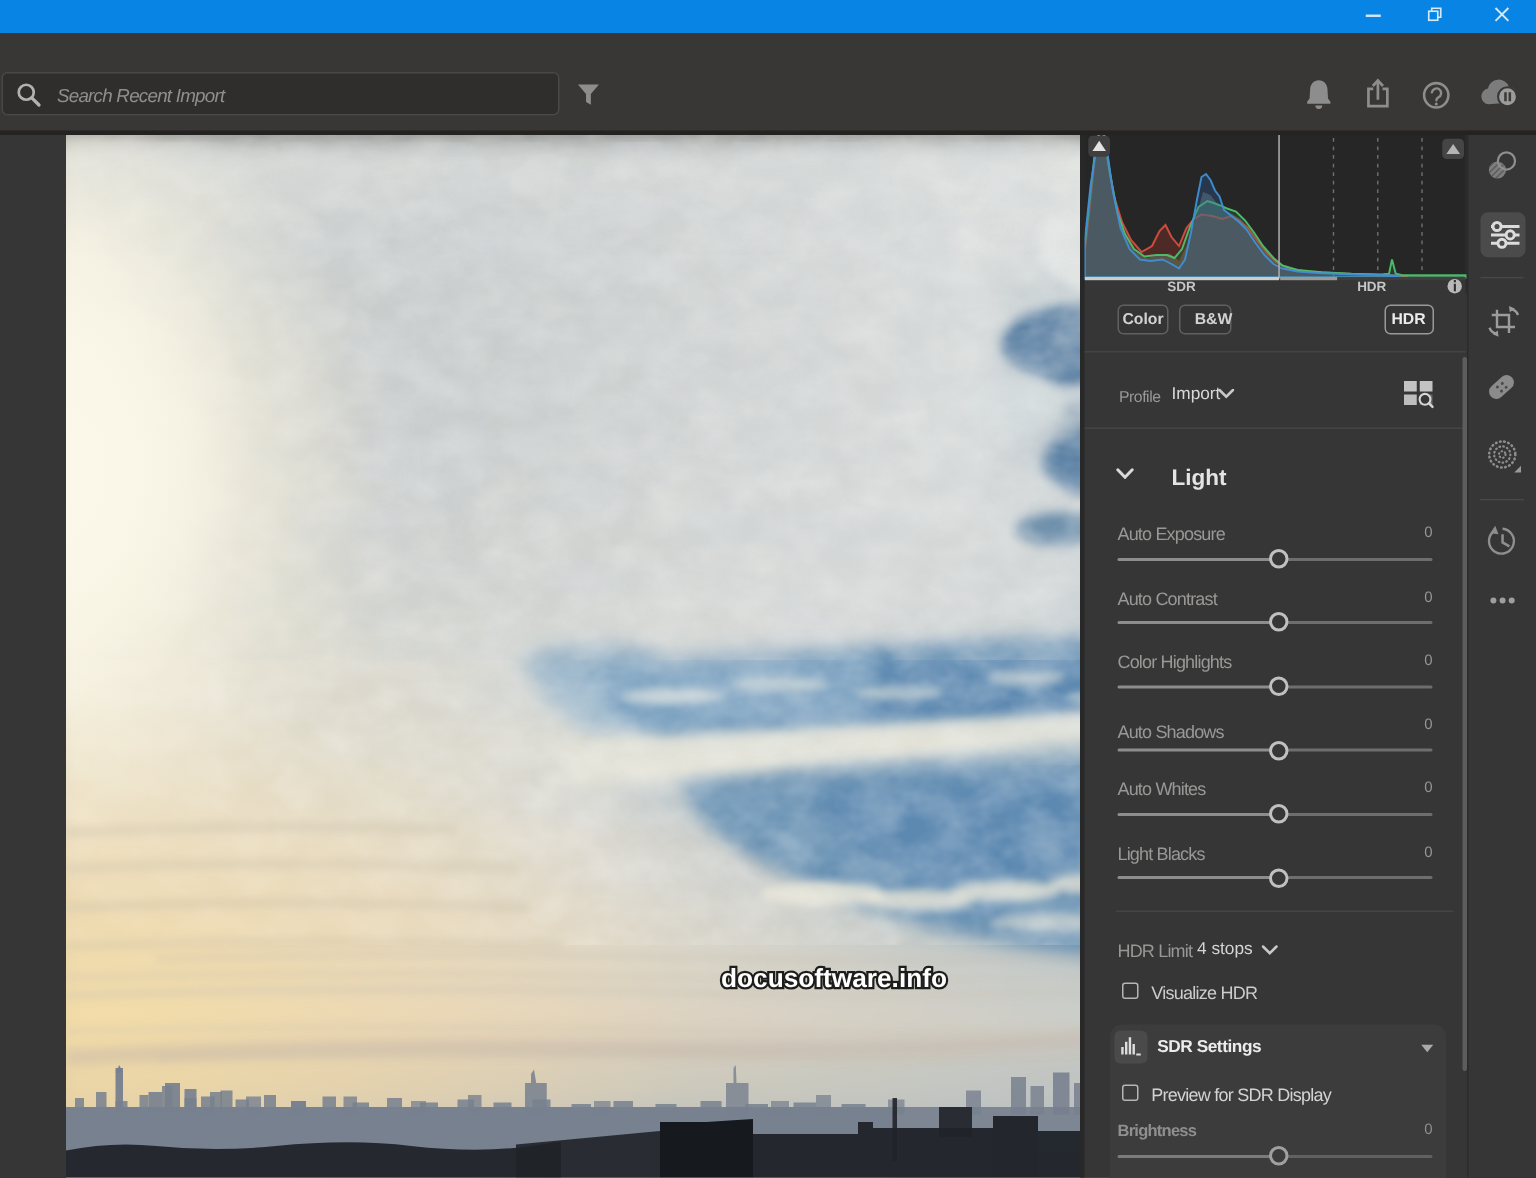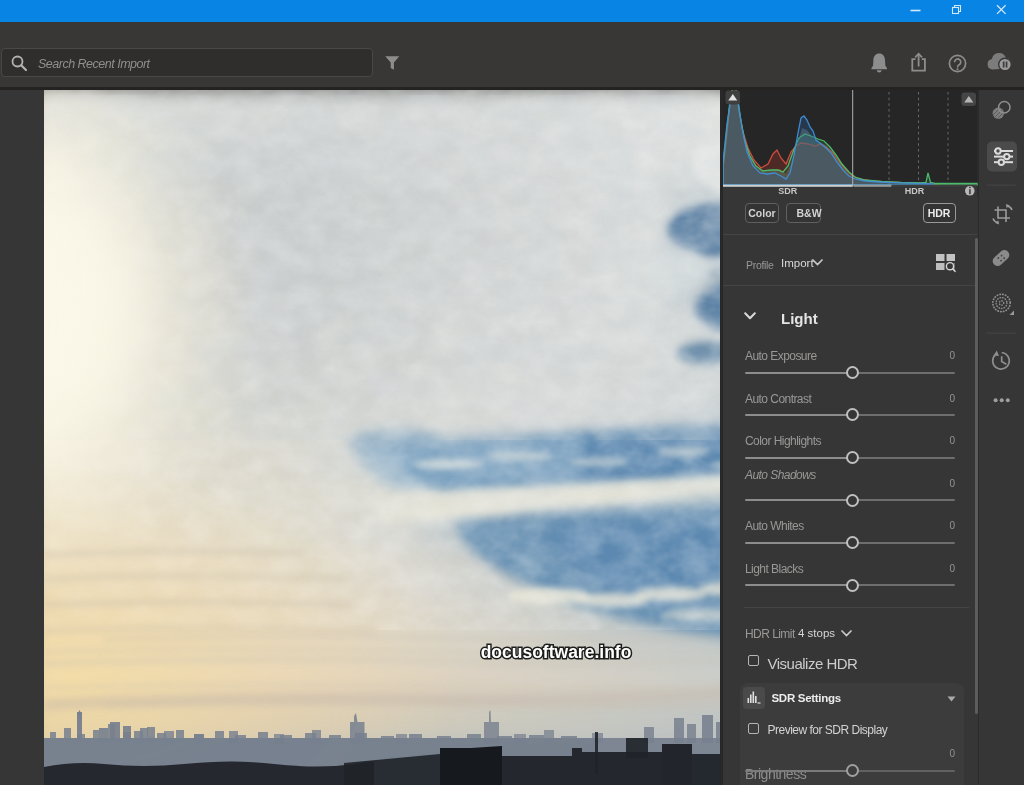--- a/index.html
+++ b/index.html
@@ -487,21 +487,21 @@
   <div class="lbl" style="left:25px;top:301.5px;">Auto Contrast</div>
     <div class="val" style="left:215px;top:302.5px;width:20px;">0</div>
   <div class="track" style="left:25px;top:323.5px;width:107px;background:#8d8d8d;"></div>
   <div class="track" style="left:132px;top:323.5px;width:103px;background:#6e6e6e;"></div>
   <div class="knob" style="left:126px;top:318px;"></div>
   <div class="lbl" style="left:25px;top:344px;">Color Highlights</div>
     <div class="val" style="left:215px;top:345px;width:20px;">0</div>
   <div class="track" style="left:25px;top:366.5px;width:107px;background:#8d8d8d;"></div>
   <div class="track" style="left:132px;top:366.5px;width:103px;background:#6e6e6e;"></div>
   <div class="knob" style="left:126px;top:361px;"></div>
-  <div class="lbl" style="left:25px;top:378px;font-style:italic;">Auto Shadows</div>
+  <div class="lbl" style="left:25px;top:391px;">Auto Shadows</div>
     <div class="val" style="left:215px;top:387.5px;width:20px;">0</div>
   <div class="track" style="left:25px;top:409px;width:107px;background:#8d8d8d;"></div>
   <div class="track" style="left:132px;top:409px;width:103px;background:#6e6e6e;"></div>
   <div class="knob" style="left:126px;top:403.5px;"></div>
   <div class="lbl" style="left:25px;top:429px;">Auto Whites</div>
     <div class="val" style="left:215px;top:430px;width:20px;">0</div>
   <div class="track" style="left:25px;top:451.5px;width:107px;background:#8d8d8d;"></div>
   <div class="track" style="left:132px;top:451.5px;width:103px;background:#6e6e6e;"></div>
   <div class="knob" style="left:126px;top:446px;"></div>
   <div class="lbl" style="left:25px;top:471.5px;">Light Blacks</div>
@@ -510,38 +510,38 @@
   <div class="track" style="left:132px;top:494px;width:103px;background:#6e6e6e;"></div>
   <div class="knob" style="left:126px;top:488.5px;"></div>
   <div class="divider" style="left:24px;top:516.5px;width:225px;"></div>
 
   <div class="lbl" style="left:25px;top:536.5px;">HDR Limit</div>
   <div class="abs" style="left:78px;top:536.5px;font-size:11.5px;color:#d5d5d5;">4 stops</div>
   <svg class="abs" style="left:120.5px;top:539.5px" width="11" height="7" viewBox="0 0 11 7">
     <path d="M1 1 L5.5 5.5 L10 1" stroke="#c8c8c8" stroke-width="1.7" fill="none" stroke-linecap="round"></path>
   </svg>
   <div class="checkbox" style="left:28px;top:564.5px;"></div>
-  <div class="abs" style="left:47.5px;top:564.5px;font-size:15px;letter-spacing:-0.5px;color:#cccccc;text-align:center;">Visualize HDR</div>
+  <div class="abs" style="left:47.5px;top:564.5px;font-size:12px;letter-spacing:-0.5px;color:#cccccc;text-align:center;">Visualize HDR</div>
 
   <div class="abs" style="left:19.5px;top:592.5px;width:224px;height:103px;background:#3c3c3c;border-radius:8px 8px 0 0;"></div>
   <div class="abs" style="left:23px;top:597px;width:21.5px;height:21.5px;background:#4a4a4a;border-radius:4px;"></div>
   <svg class="abs" style="left:27px;top:601px" width="14" height="14" viewBox="0 0 14 14">
     <rect x="0.5" y="7" width="1.6" height="5" fill="#dedede"></rect>
     <rect x="3" y="3.5" width="1.6" height="8.5" fill="#dedede"></rect>
     <rect x="5.5" y="0.5" width="1.6" height="11.5" fill="#dedede"></rect>
     <rect x="8" y="5" width="1.6" height="7" fill="#dedede"></rect>
     <path d="M10.5 12 h3" stroke="#dedede" stroke-width="1.2"></path>
   </svg>
   <div class="abs" style="left:51.5px;top:602px;font-size:11.5px;letter-spacing:-0.3px;font-weight:bold;color:#ececec;">SDR Settings</div>
   <svg class="abs" style="left:227px;top:605.5px" width="9" height="6" viewBox="0 0 9 6">
     <path d="M0.5 0.5 L4.5 5.5 L8.5 0.5 Z" fill="#aaaaaa"></path>
   </svg>
   <div class="checkbox" style="left:28px;top:632.5px;"></div>
   <div class="abs" style="left:47.5px;top:632.5px;font-size:12px;letter-spacing:-0.5px;color:#d3d3d3;">Preview for SDR Display</div>
-  <div class="abs" style="left:25px;top:676px;font-size:14px;letter-spacing:-0.5px;color:#8f8f8f;">Brightness</div>
+  <div class="abs" style="left:25px;top:658px;font-size:11px;letter-spacing:-0.5px;color:#8f8f8f;font-weight:bold;">Brightness</div>
   <div class="val" style="left:215px;top:658px;width:20px;color:#8f8f8f;">0</div>
   <div class="track" style="left:25px;top:679.5px;width:107px;background:#7b7b7b;"></div>
   <div class="track" style="left:132px;top:679.5px;width:103px;background:#616161;"></div>
   <div class="knob" style="left:126px;top:674px;border-color:#a0a0a0;background:#3c3c3c;"></div>
 
   <div class="abs" style="left:254.5px;top:148px;width:3px;height:476px;background:#5d5d5d;border-radius:2px;"></div>
 </div>
 
 <div id="strip">
 <svg class="abs" style="left:0;top:0" width="46" height="695" viewBox="0 0 46 695">

